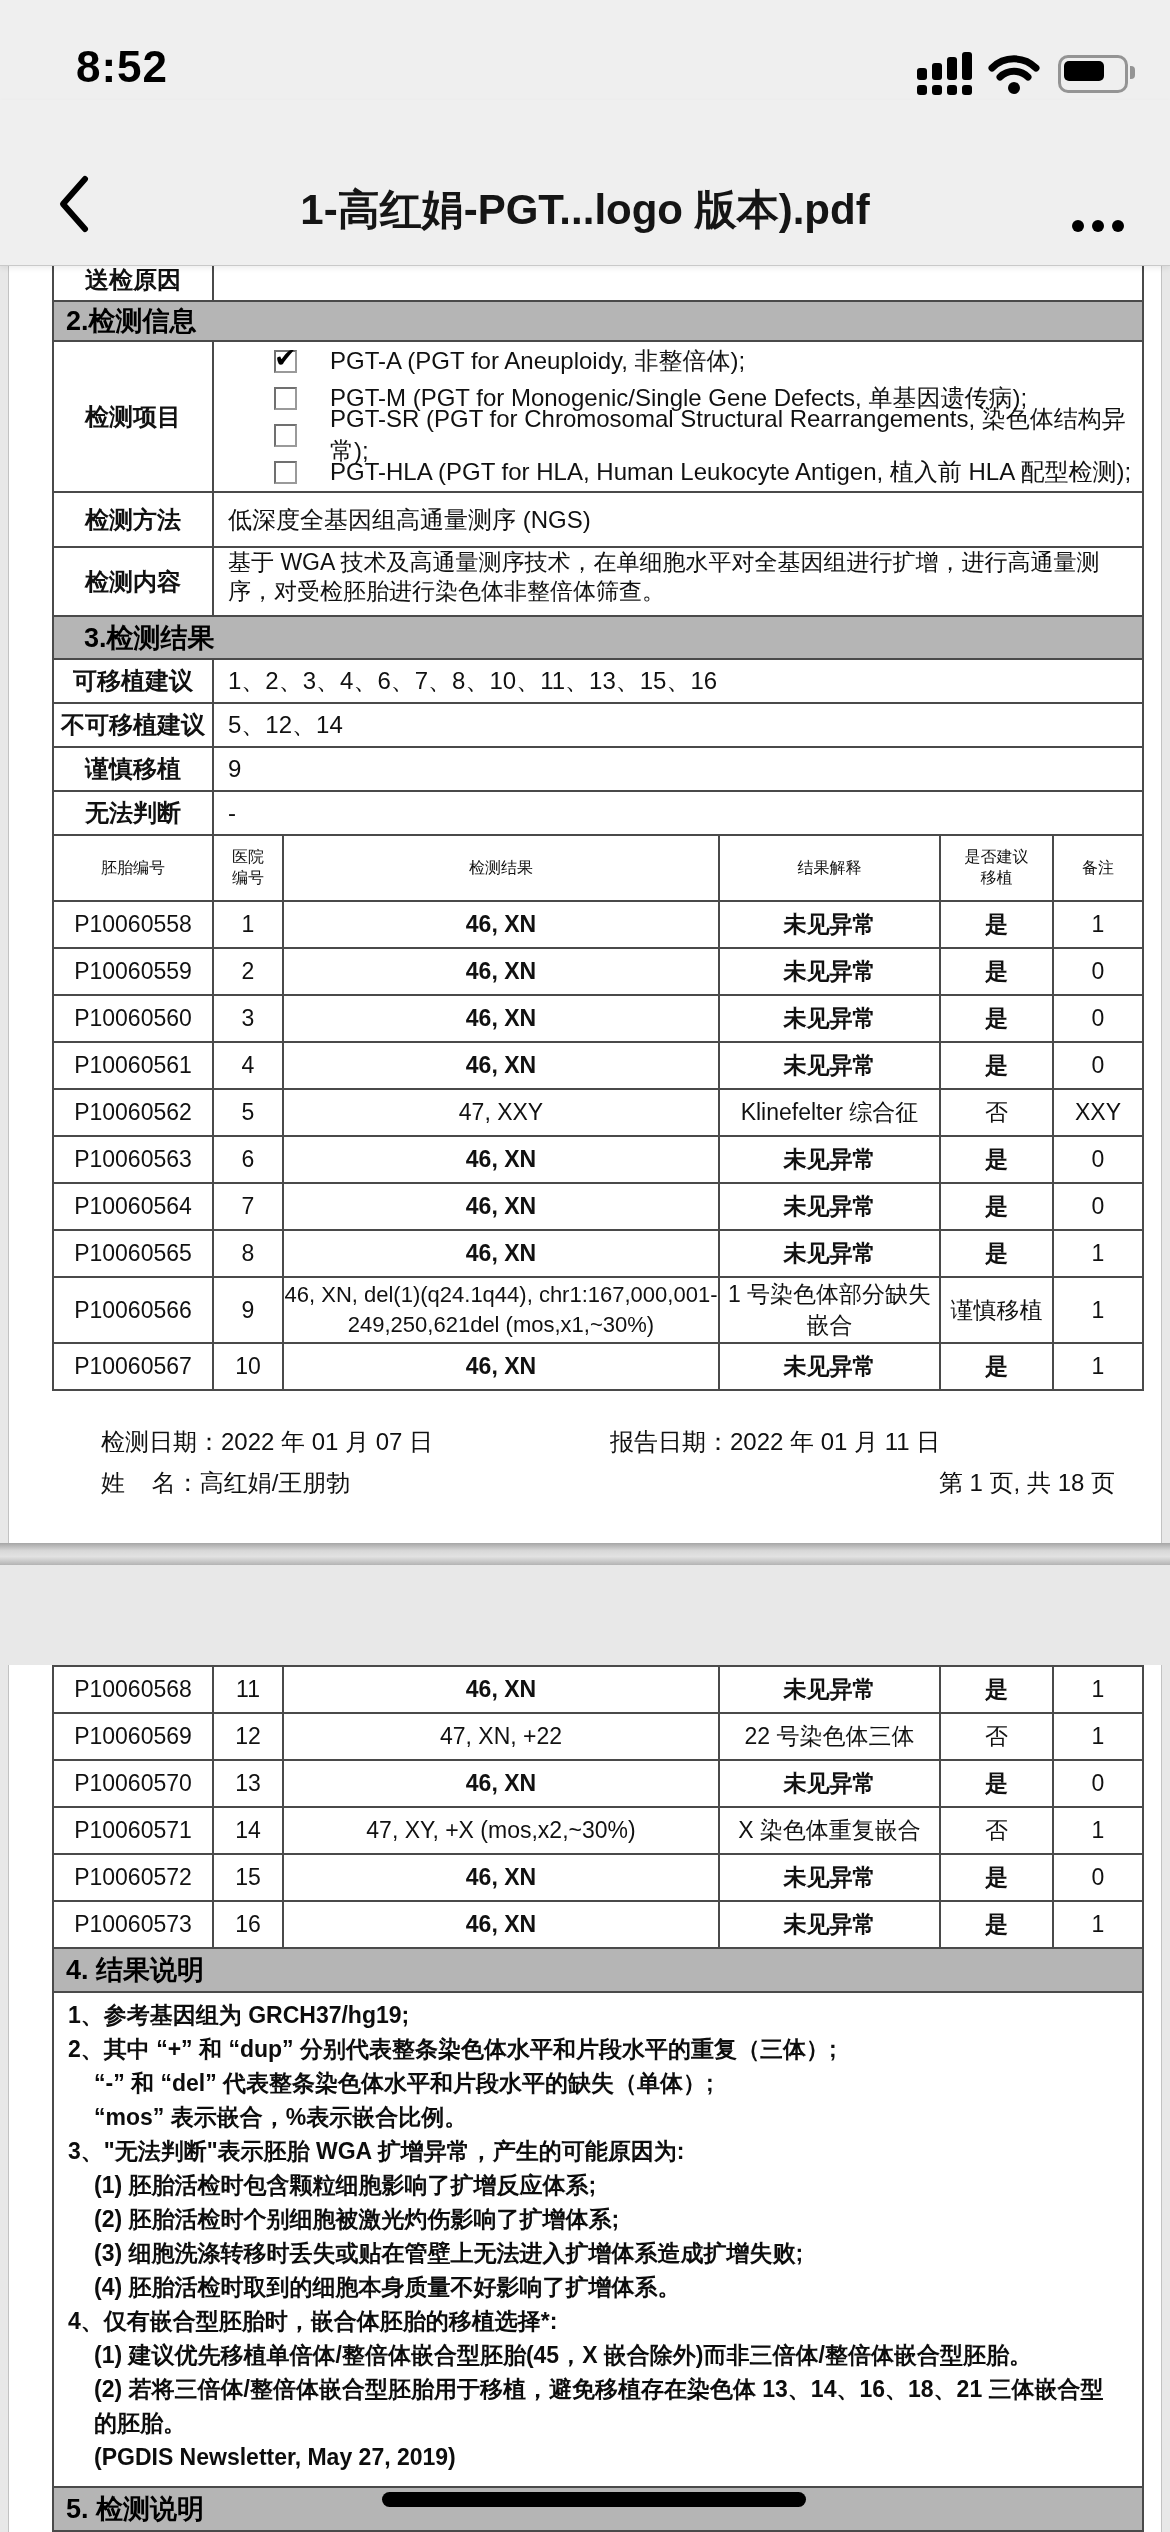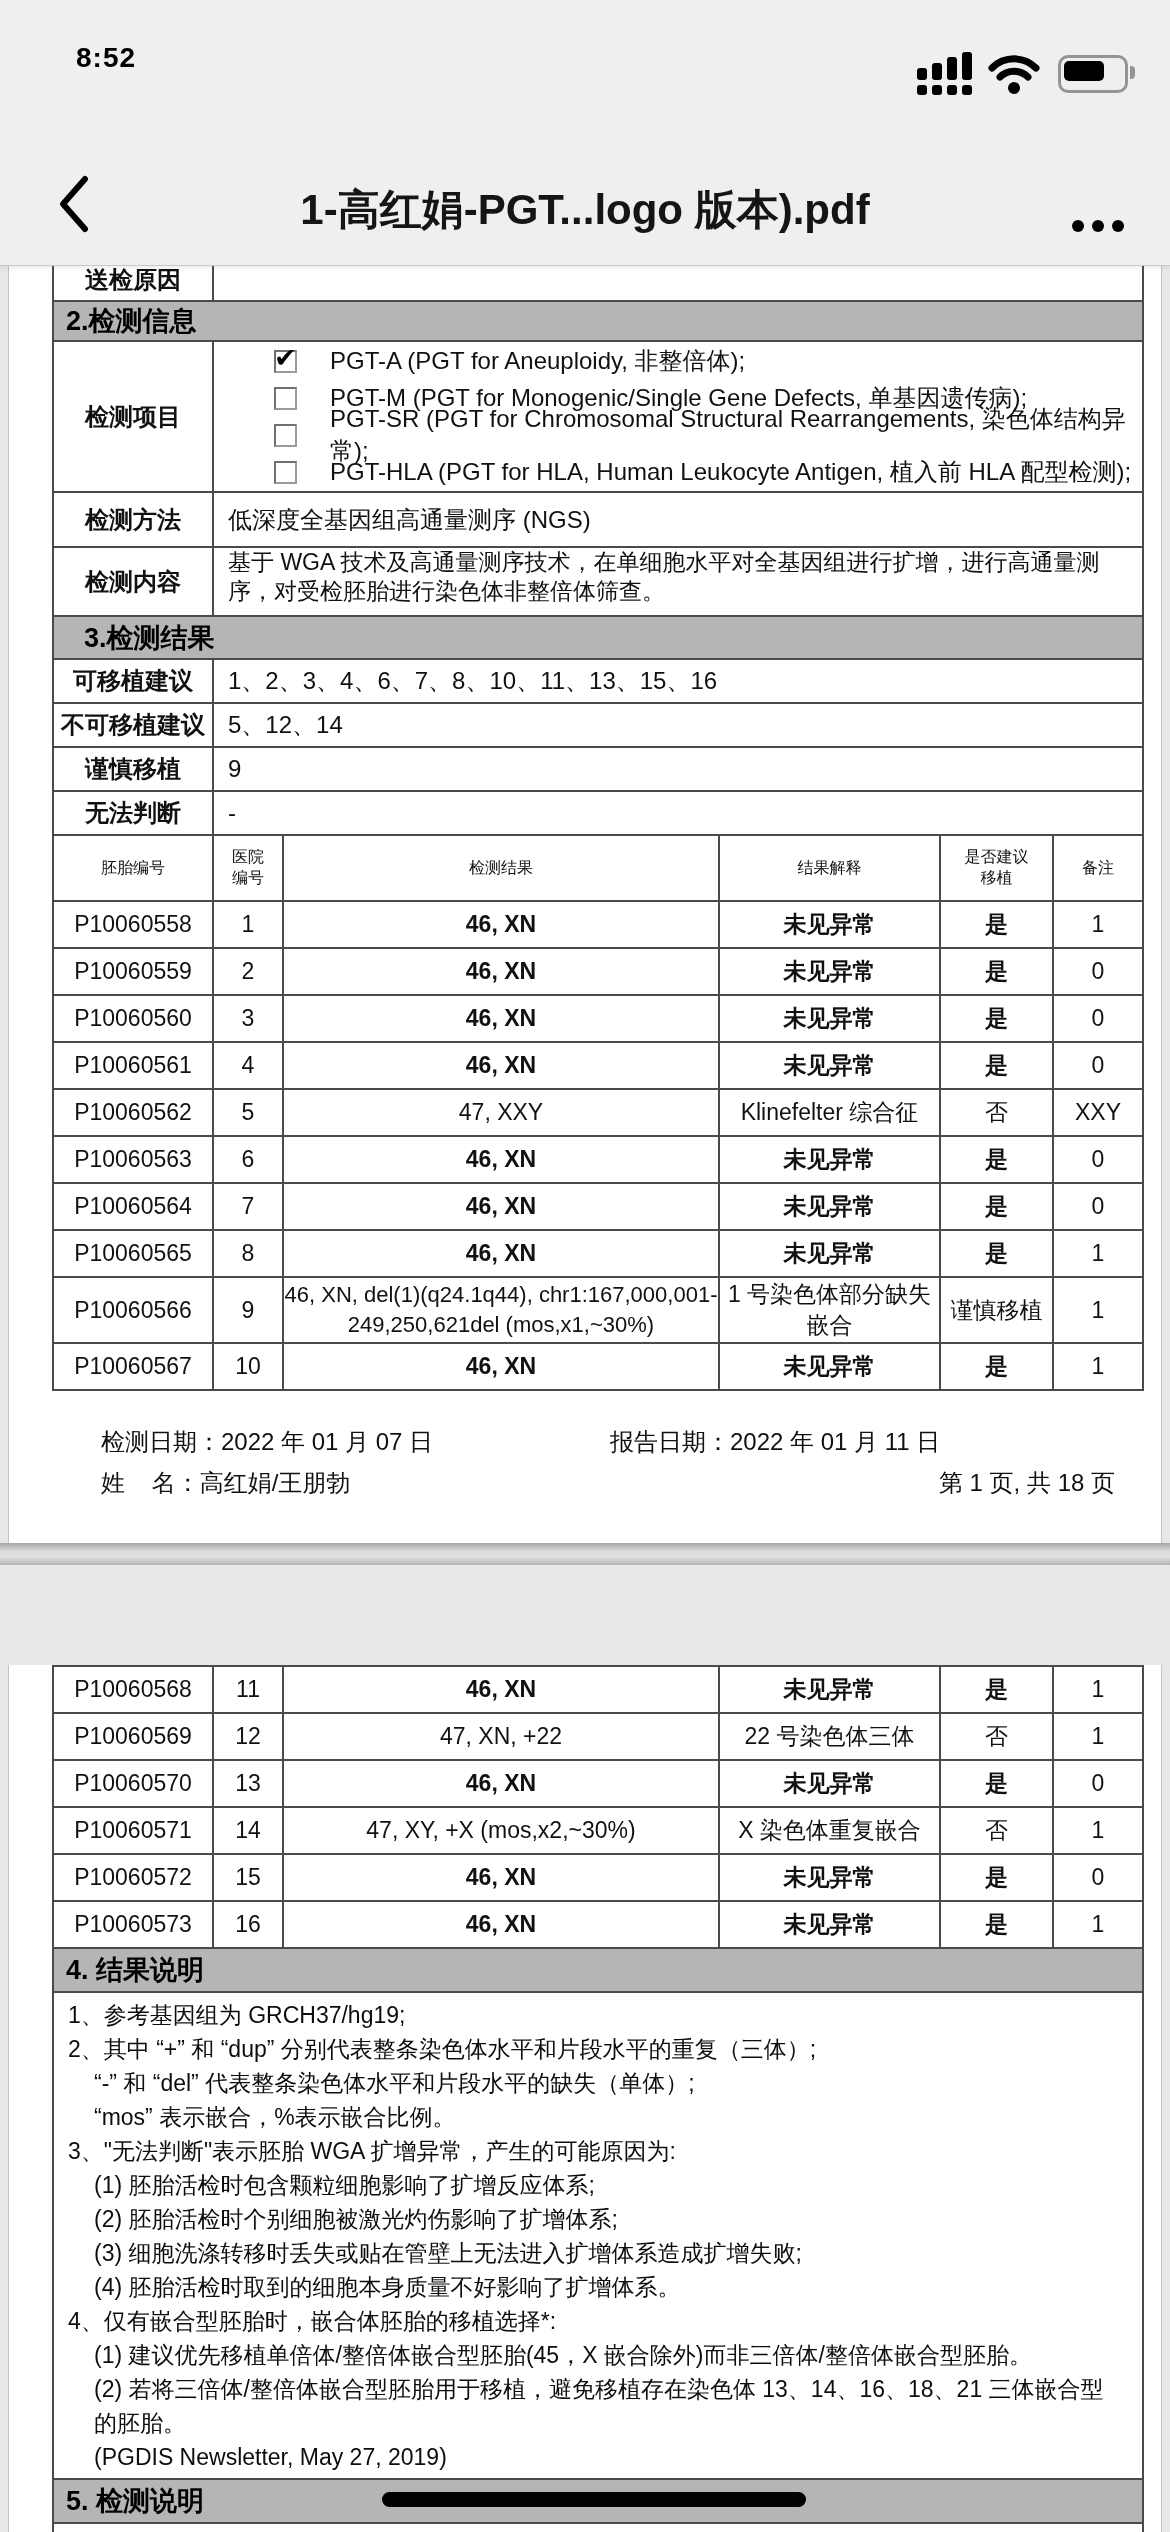--- a/index.html
+++ b/index.html
@@ -3,21 +3,21 @@
 <meta charset="utf-8">
 <style>
   html,body{margin:0;padding:0;}
   body{
     width:1170px;height:2532px;overflow:hidden;position:relative;
     background:#e8e8e8;font-family:"Liberation Sans","DejaVu Sans",sans-serif;
     color:#111;
   }
   
   .statusbar{position:absolute;top:0;left:0;width:1170px;height:100px;background:#efefef;z-index:5;}
-  .time{position:absolute;left:76px;top:42px;font-size:28px;font-weight:bold;letter-spacing:1px;color:#000;}
+  .time{position:absolute;left:76px;top:42px;font-size:44px;font-weight:bold;letter-spacing:1px;color:#000;}
   .sicons{position:absolute;right:42px;top:52px;display:flex;align-items:flex-end;gap:16px;}
   .sig{display:flex;flex-direction:column;align-items:center;}
   .sig-bars{display:flex;align-items:flex-end;gap:5px;}
   .sig-bars i{display:block;width:10px;background:#000;border-radius:3px;}
   .sig-bars i:nth-child(1){height:12px}.sig-bars i:nth-child(2){height:17px}
   .sig-bars i:nth-child(3){height:23px}.sig-bars i:nth-child(4){height:28px}
   .sig-dots{display:flex;gap:5px;margin-top:5px;}
   .sig-dots i{display:block;width:10px;height:10px;background:#000;border-radius:3px;}
   .batt{position:relative;width:64px;height:32px;border:3px solid rgba(0,0,0,.38);border-radius:10px;margin-left:2px;margin-bottom:2px;}
   .batt .fill{position:absolute;left:3px;top:3px;width:40px;height:20px;background:#000;border-radius:5px;}
@@ -69,21 +69,21 @@
   
   .pfoot{margin:35px 46px 0 92px;font-size:24px;color:#101010;}
   .pf-line1{position:relative;height:32px;margin-bottom:9px;}
   .pf-d2{position:absolute;left:509px;top:0;}
   .pf-line2{display:flex;justify-content:space-between;height:32px;}
   .pre{white-space:pre;}
   
   .rtable2{margin-left:43px;width:1092px;box-sizing:border-box;margin-top:100px;
     border-left:2px solid #4a4a4a;border-right:2px solid #4a4a4a;border-top:2px solid #4a4a4a;}
   .band4{height:44px;}
-  .notes{border-bottom:2px solid #4a4a4a;padding:5px 20px 4px 0;font-size:23px;color:#0d0d0d;}
+  .notes{border-bottom:2px solid #4a4a4a;padding:5px 20px 12px 0;font-size:23px;color:#0d0d0d;font-weight:bold;}
   .nline{line-height:34px;padding-left:14px;}
   .nline.ind{padding-left:40px;}
   .band5{height:44px;border-bottom:2px solid #4a4a4a;}
   .partial-bottom{margin-left:56px;padding-top:36px;font-size:24px;color:#101010;}
   .below-band{border-left:2px solid #4a4a4a;border-right:2px solid #4a4a4a;margin-left:43px;width:1092px;box-sizing:border-box;height:120px;}
   
   .home-indicator{position:absolute;left:382px;top:2492px;width:424px;height:15px;border-radius:8px;background:#000;z-index:9;}
 </style>
 </head>
 <body>

